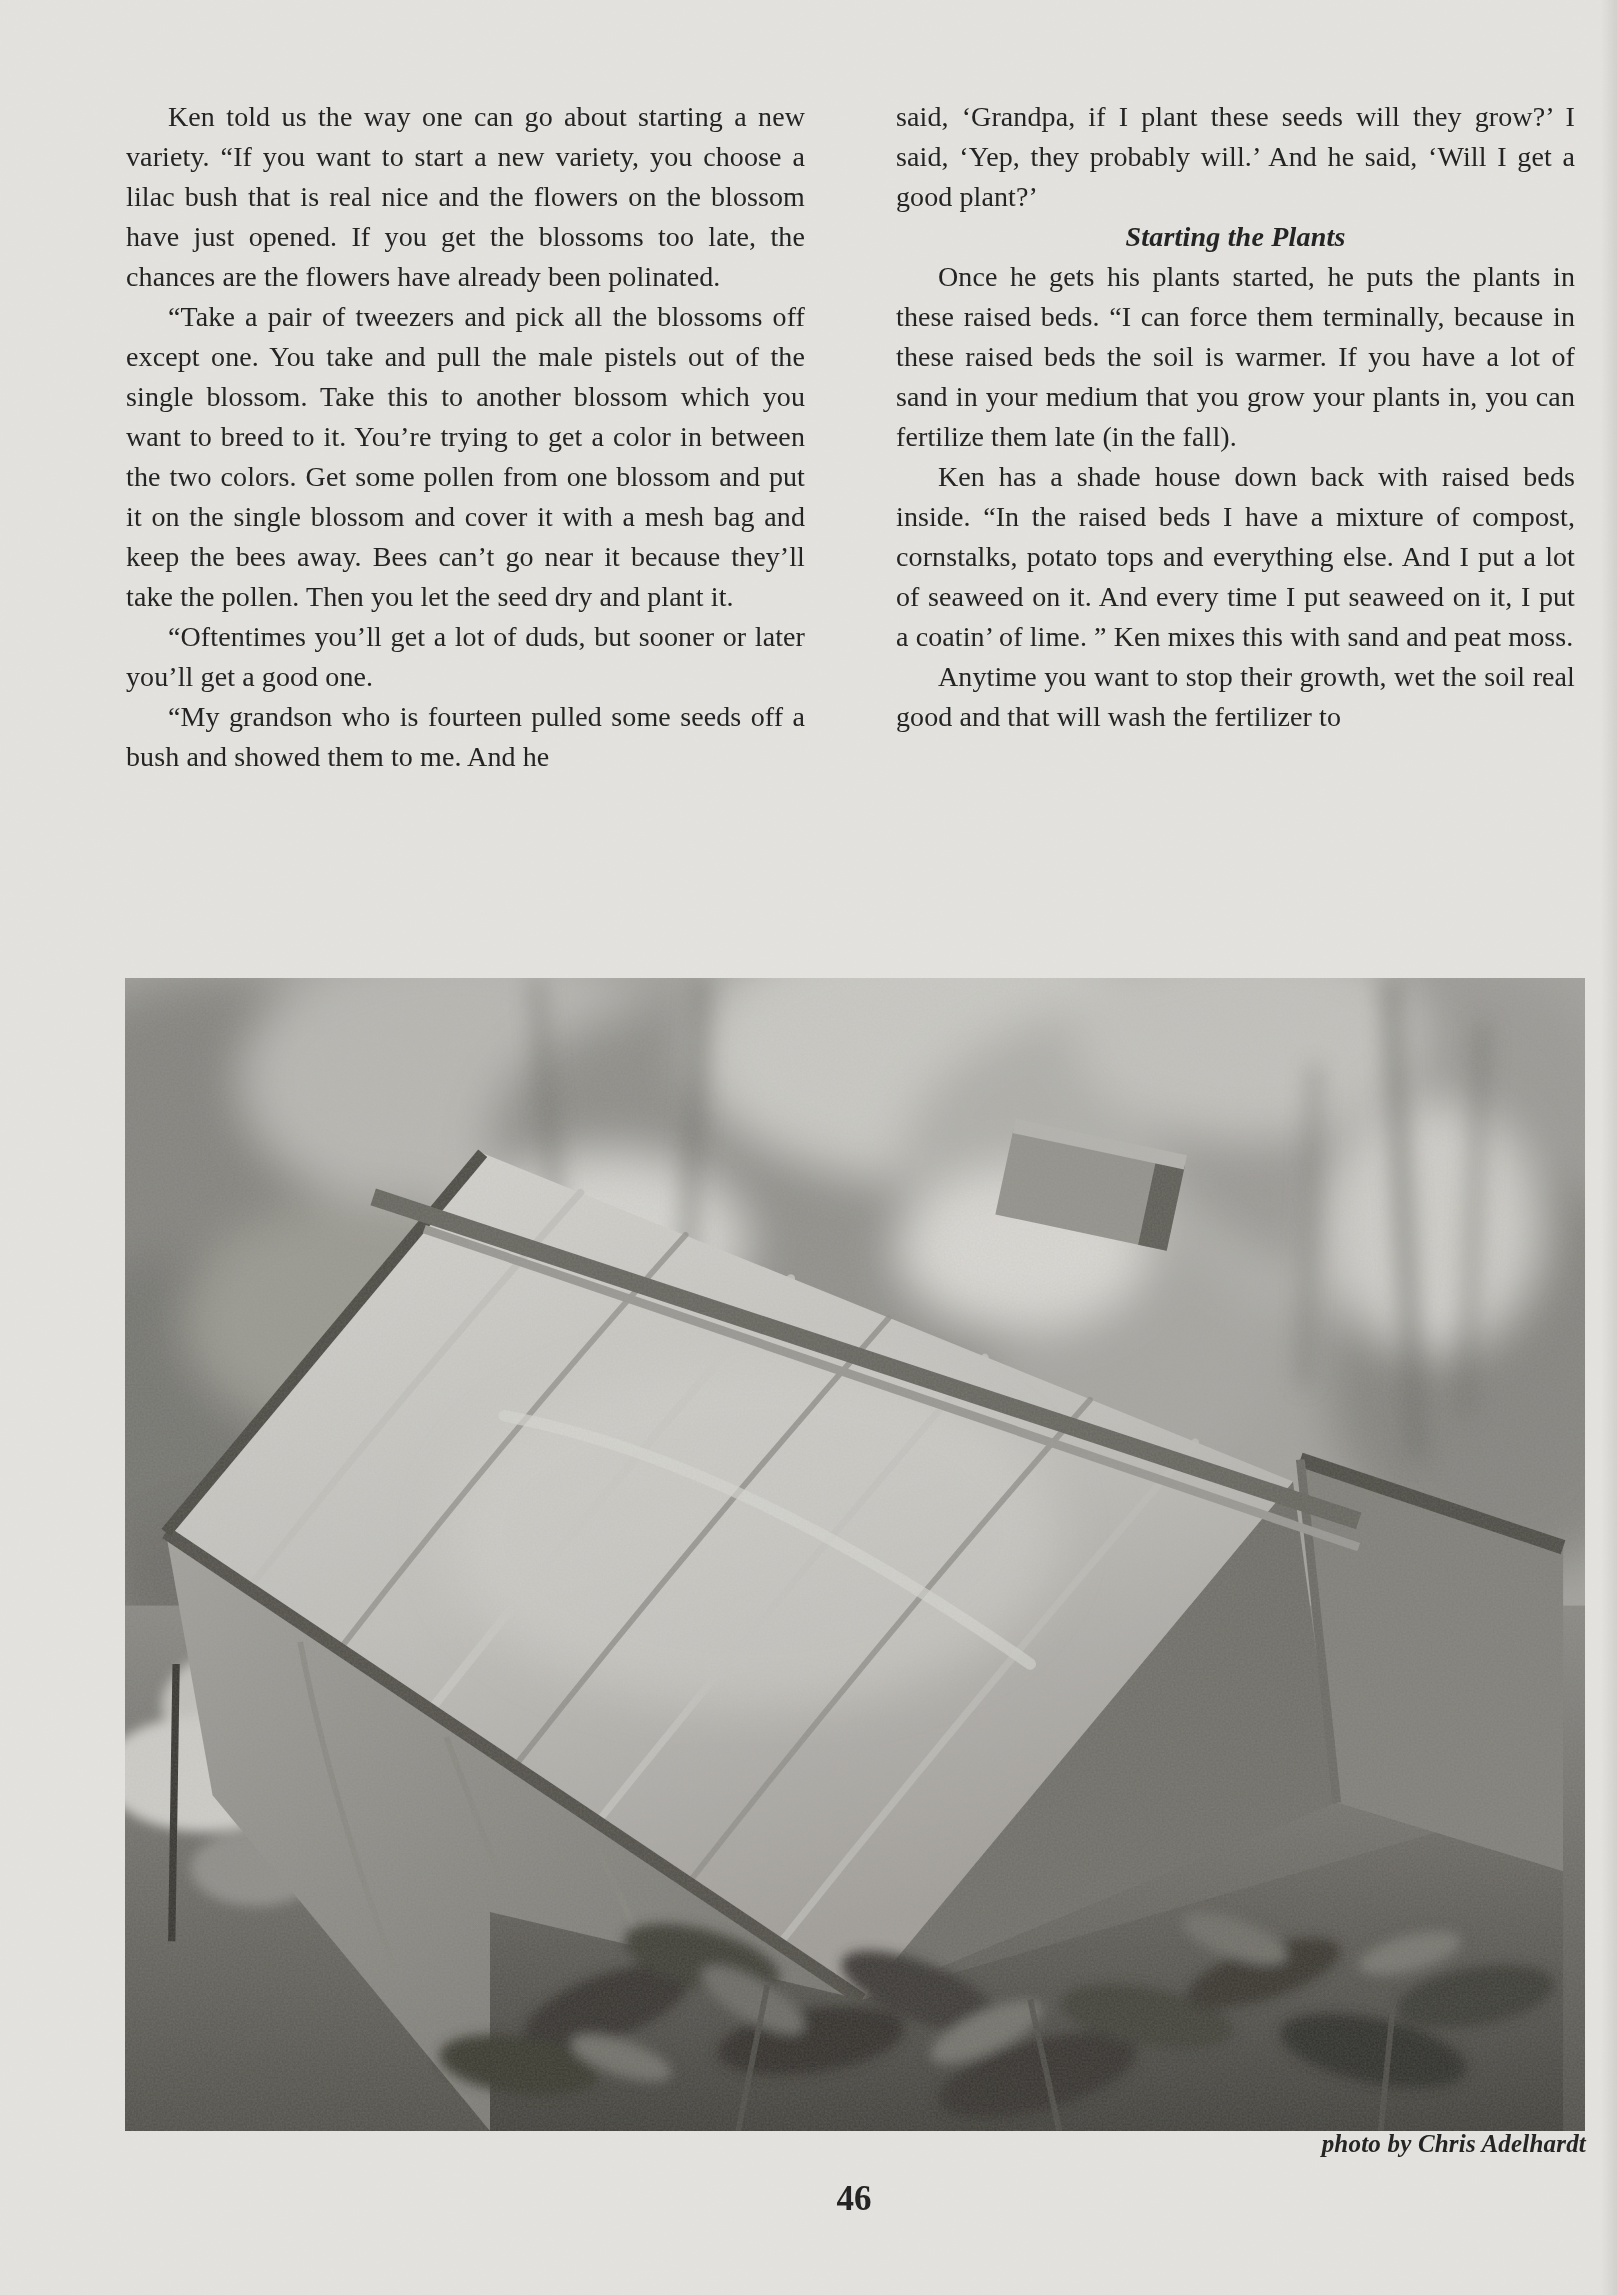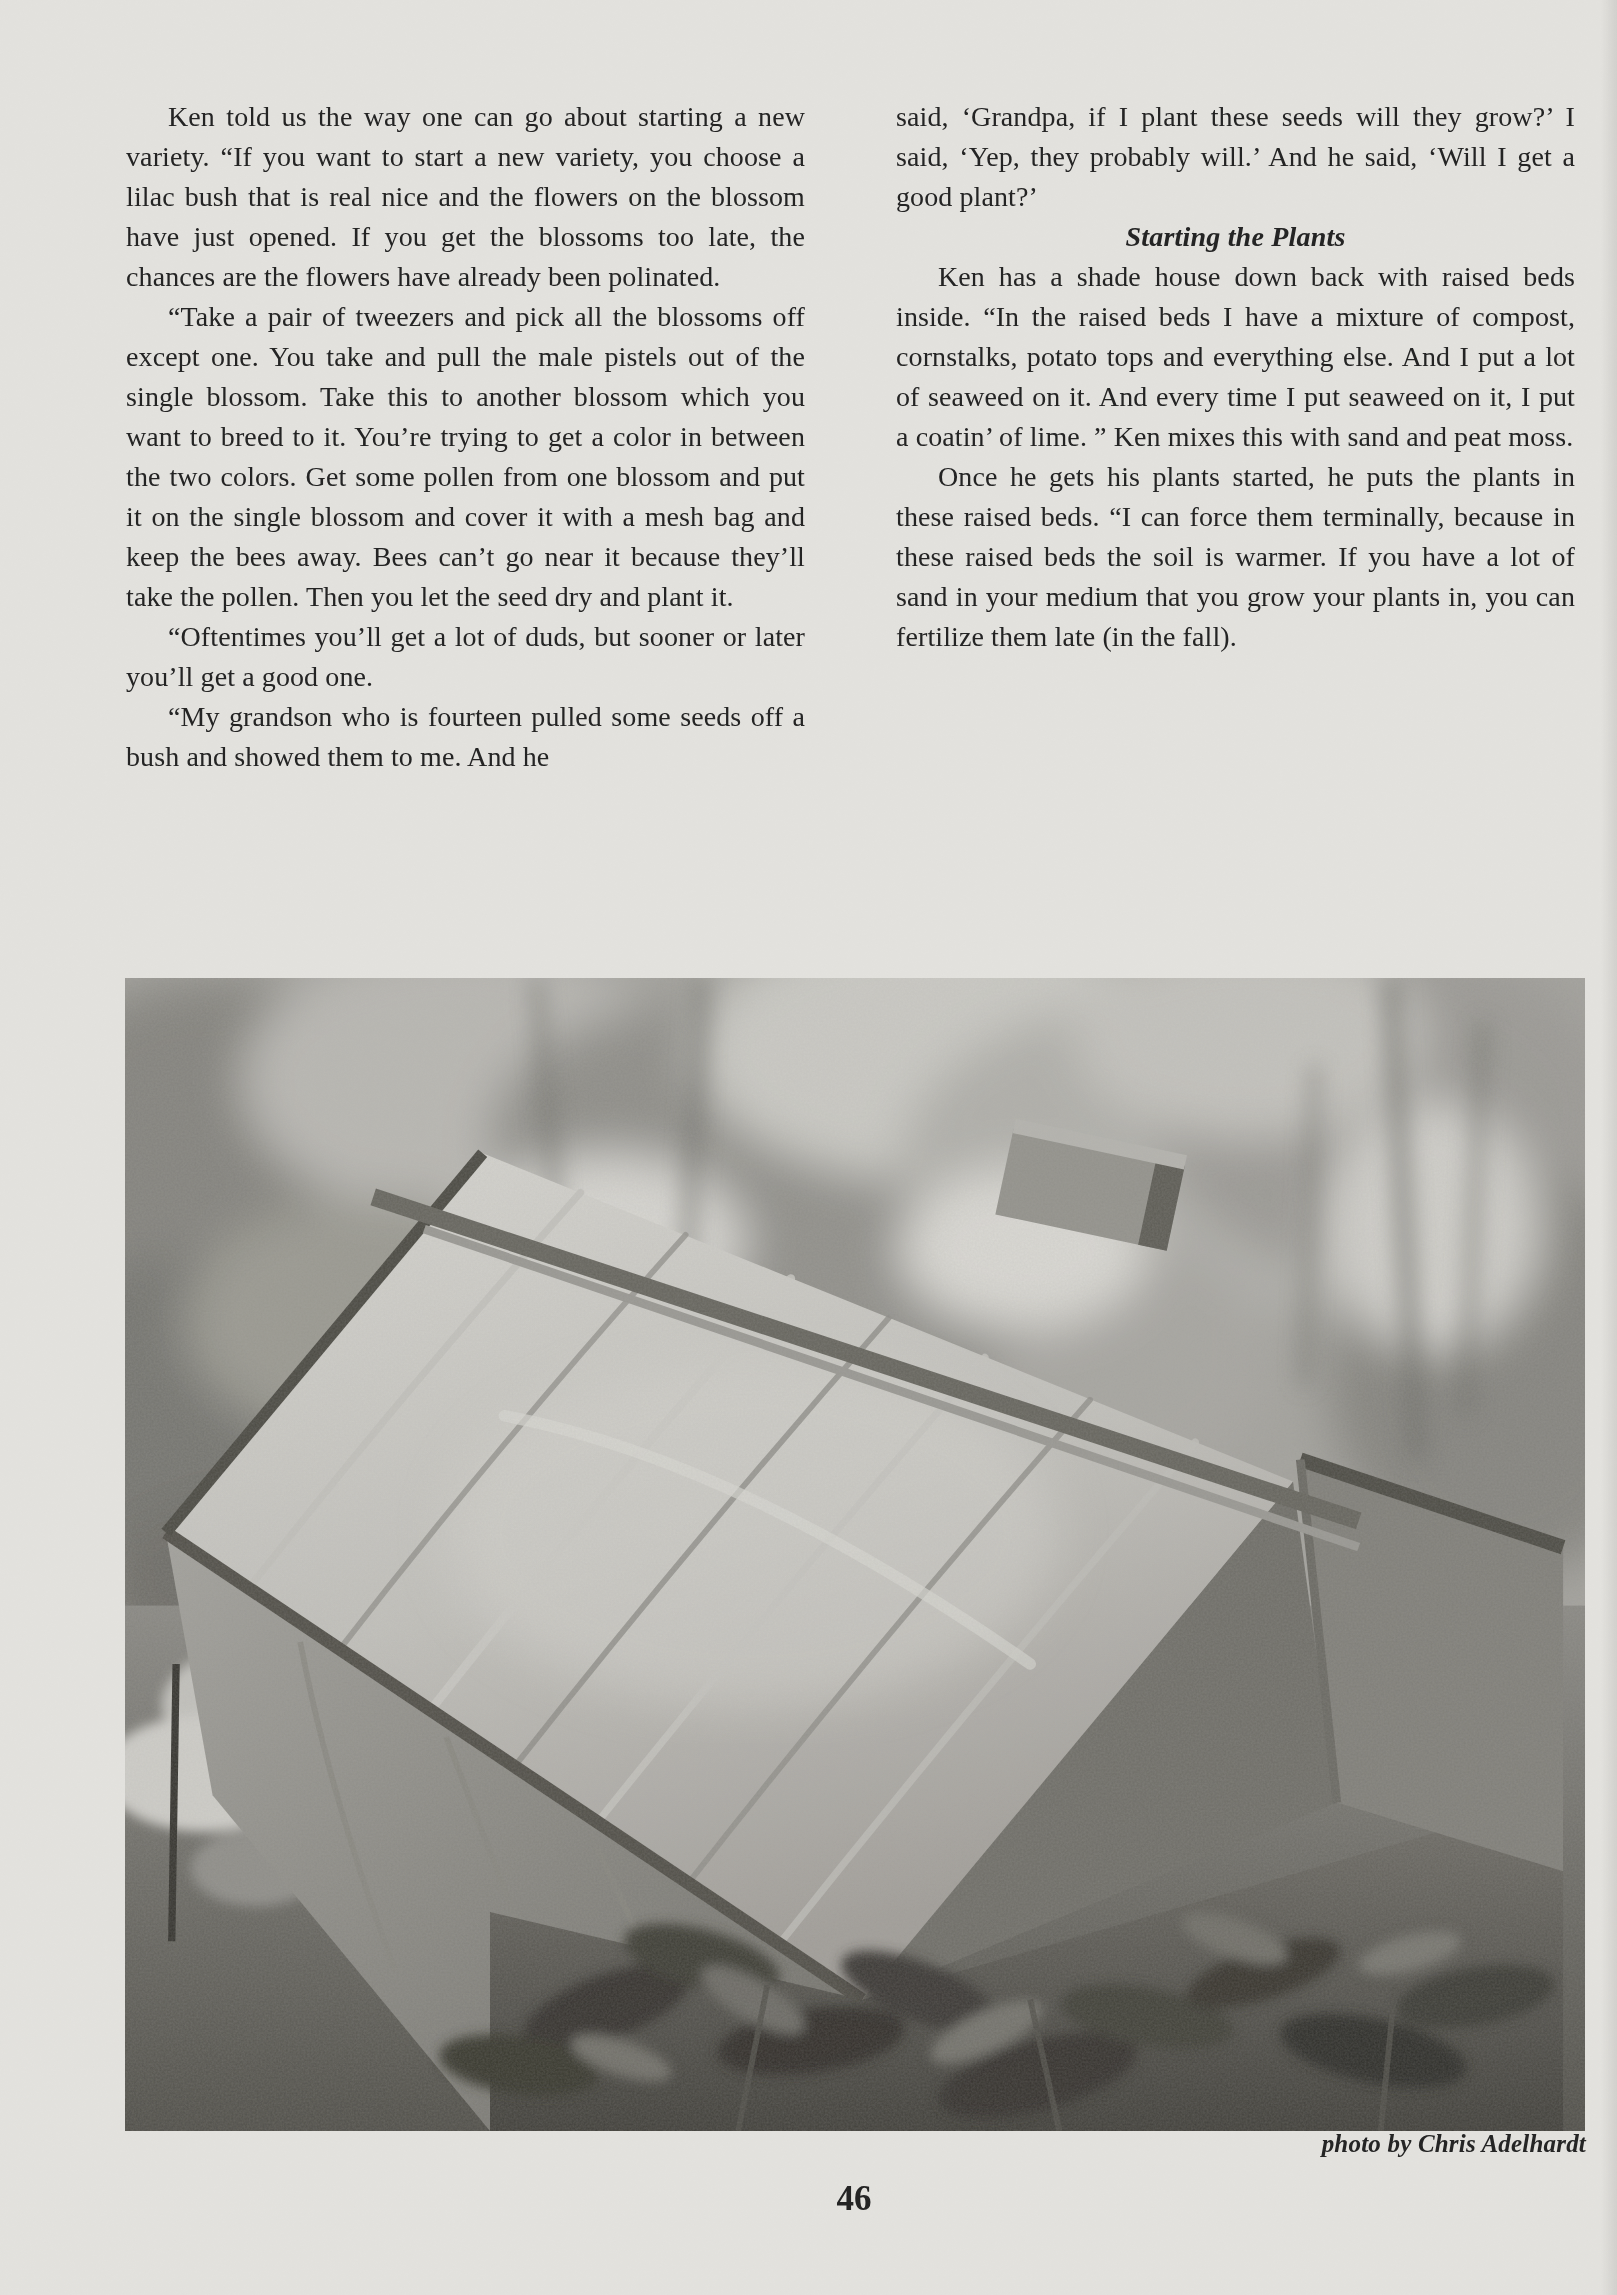--- a/index.html
+++ b/index.html
@@ -93,22 +93,23 @@
   <div class="col col-left">
     <p class="indent">Ken told us the way one can go about starting a new variety. “If you want to start a new variety, you choose a lilac bush that is real nice and the flowers on the blossom have just opened. If you get the blossoms too late, the chances are the flowers have already been polinated.</p>
     <p class="indent">“Take a pair of tweezers and pick all the blossoms off except one. You take and pull the male pistels out of the single blossom. Take this to another blossom which you want to breed to it. You’re trying to get a color in between the two colors. Get some pollen from one blossom and put it on the single blossom and cover it with a mesh bag and keep the bees away. Bees can’t go near it because they’ll take the pollen. Then you let the seed dry and plant it.</p>
     <p class="indent">“Oftentimes you’ll get a lot of duds, but sooner or later you’ll get a good one.</p>
     <p class="indent">“My grandson who is fourteen pulled some seeds off a bush and showed them to me. And he</p>
   </div>
 
   <div class="col col-right">
     <p>said, ‘Grandpa, if I plant these seeds will they grow?’ I said, ‘Yep, they probably will.’ And he said, ‘Will I get a good plant?’</p>
     <h3 class="heading">Starting the Plants</h3>
+    <p class="indent">Once he gets his plants started, he puts the plants in these raised beds. “I can force them terminally, because in these raised beds the soil is warmer. If you have a lot of sand in your medium that you grow your plants in, you can fertilize them late (in the fall).</p>
     <p class="indent">Ken has a shade house down back with raised beds inside. “In the raised beds I have a mixture of compost, cornstalks, potato tops and everything else. And I put a lot of seaweed on it. And every time I put seaweed on it, I put a coatin’ of lime. ” Ken mixes this with sand and peat moss.</p>
-    <p class="indent">Once he gets his plants started, he puts the plants in these raised beds. “I can force them terminally, because in these raised beds the soil is warmer. If you have a lot of sand in your medium that you grow your plants in, you can fertilize them late (in the fall).</p>
+    <p class="indent">Anytime you want to stop their growth, wet the soil real good and that will wash the fertilizer to</p>
   </div>
 
   <figure class="photo">
     <svg viewBox="0 0 1000 790" preserveAspectRatio="none">
       <defs>
         <linearGradient id="roofGrad" x1="0" y1="0" x2="0.4" y2="1">
           <stop offset="0" stop-color="#d8d7d2"></stop>
           <stop offset="0.55" stop-color="#c2c1bc"></stop>
           <stop offset="1" stop-color="#a19e99"></stop>
         </linearGradient>

